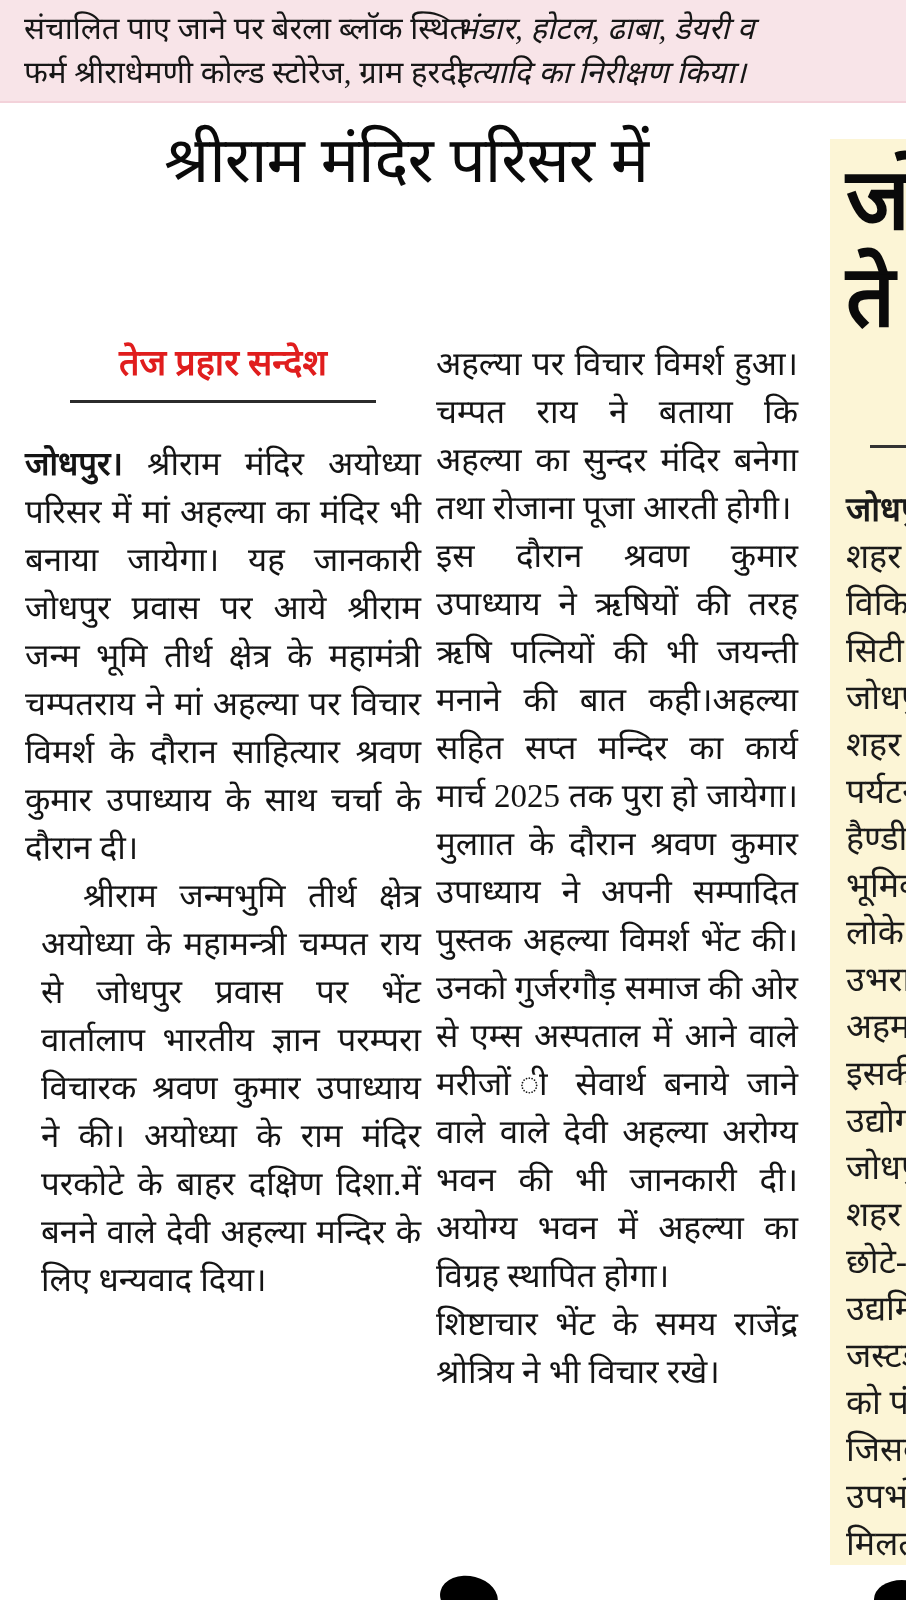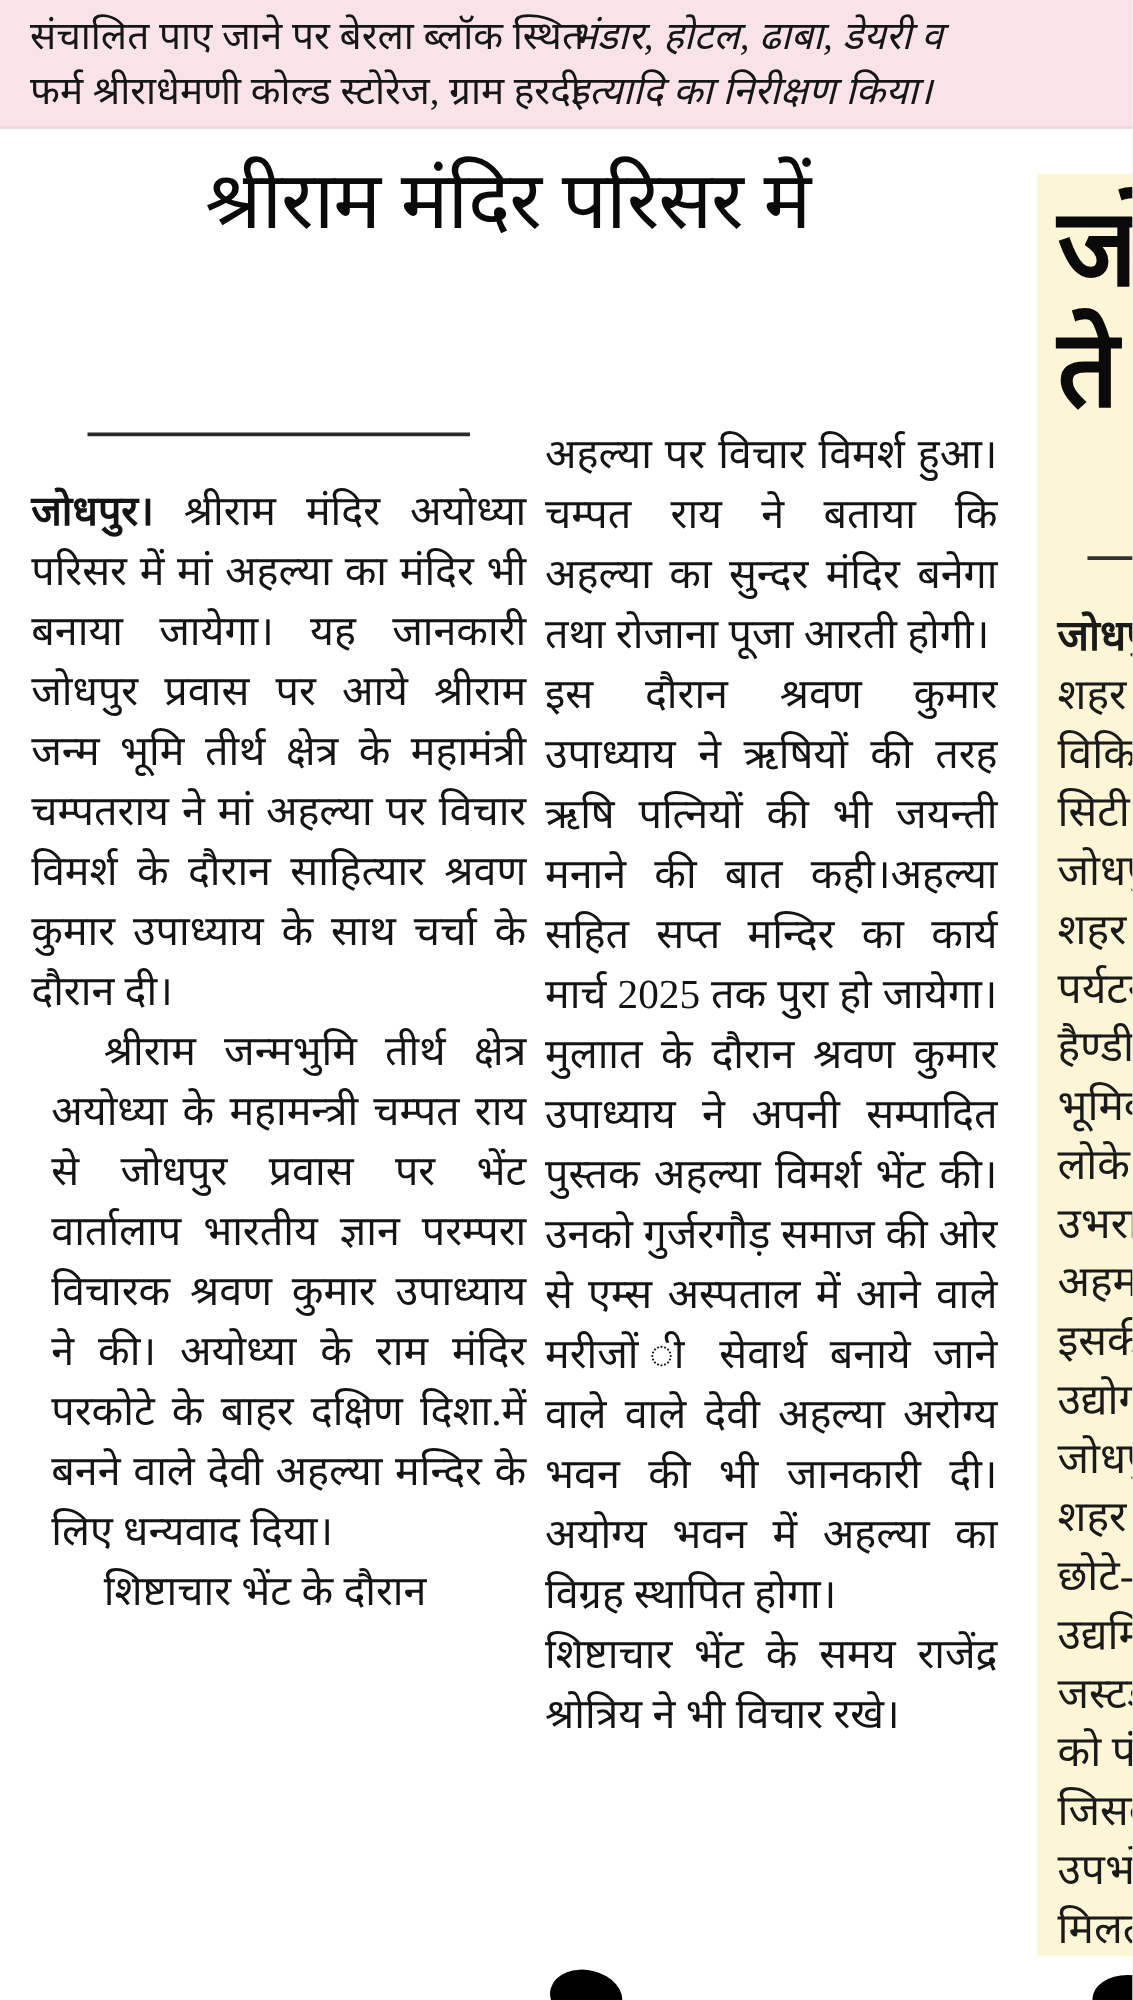--- a/index.html
+++ b/index.html
@@ -97,24 +97,24 @@
       <div class="strip-line">भंडार, होटल, ढाबा, डेयरी व</div>
       <div class="strip-line">इत्यादि का निरीक्षण किया। </div>
     </div>
   </div>
 
   <div class="headline">
     <div>श्रीराम मंदिर परिसर में</div>
   </div>
 
   <div class="col col-left">
+    <div class="byline">तेज प्रहार सन्देश</div>
     <div class="byline-rule"></div>
     <p class="para body-start"><b class="dateline">जोधपुर।</b><span> श्रीराम मंदिर अयोध्या परिसर में मां अहल्या का मंदिर भी बनाया जायेगा। यह जानकारी जोधपुर प्रवास पर आये श्रीराम जन्म भूमि तीर्थ क्षेत्र के महामंत्री चम्पतराय ने मां अहल्या पर विचार विमर्श के दौरान साहित्यार श्रवण कुमार उपाध्याय के साथ चर्चा के दौरान दी।</span></p>
     <p class="para indent">श्रीराम जन्मभुमि तीर्थ क्षेत्र अयोध्या के महामन्त्री चम्पत राय से जोधपुर प्रवास पर भेंट वार्तालाप भारतीय ज्ञान परम्परा विचारक श्रवण कुमार उपाध्याय ने की। अयोध्या के राम मंदिर परकोटे के बाहर दक्षिण दिशा.में बनने वाले देवी अहल्या मन्दिर के लिए धन्यवाद दिया।</p>
-    <p class="para indent">शिष्टाचार भेंट के दौरान</p>
   </div>
 
   <div class="col col-mid">
     <p class="para">अहल्या पर विचार विमर्श हुआ। चम्पत राय ने बताया कि अहल्या का सुन्दर मंदिर बनेगा तथा रोजाना पूजा आरती होगी।</p>
     <p class="para">इस दौरान श्रवण कुमार उपाध्याय ने ऋषियों की तरह ऋषि पत्नियों की भी जयन्ती मनाने की बात कही।अहल्या सहित सप्त मन्दिर का कार्य मार्च 2025 तक पुरा हो जायेगा। मुलाात के दौरान श्रवण कुमार उपाध्याय ने अपनी सम्पादित पुस्तक अहल्या विमर्श भेंट की। उनको गुर्जरगौड़ समाज की ओर से एम्स अस्पताल में आने वाले मरीजों ी सेवार्थ बनाये जाने वाले वाले देवी अहल्या अरोग्य भवन की भी जानकारी दी। अयोग्य भवन में अहल्या का विग्रह स्थापित होगा।</p>
     <p class="para">शिष्टाचार भेंट के समय राजेंद्र श्रोत्रिय ने भी विचार रखे।</p>
   </div>
 
   <div class="sidebar">
     <div class="sb-headline">

